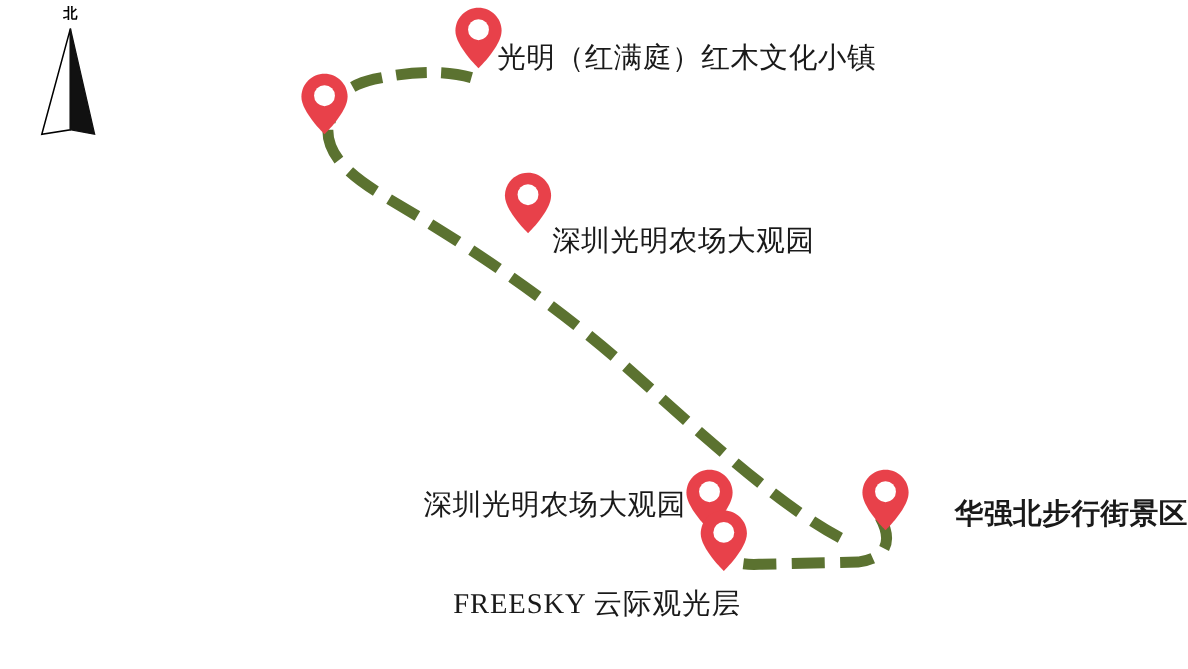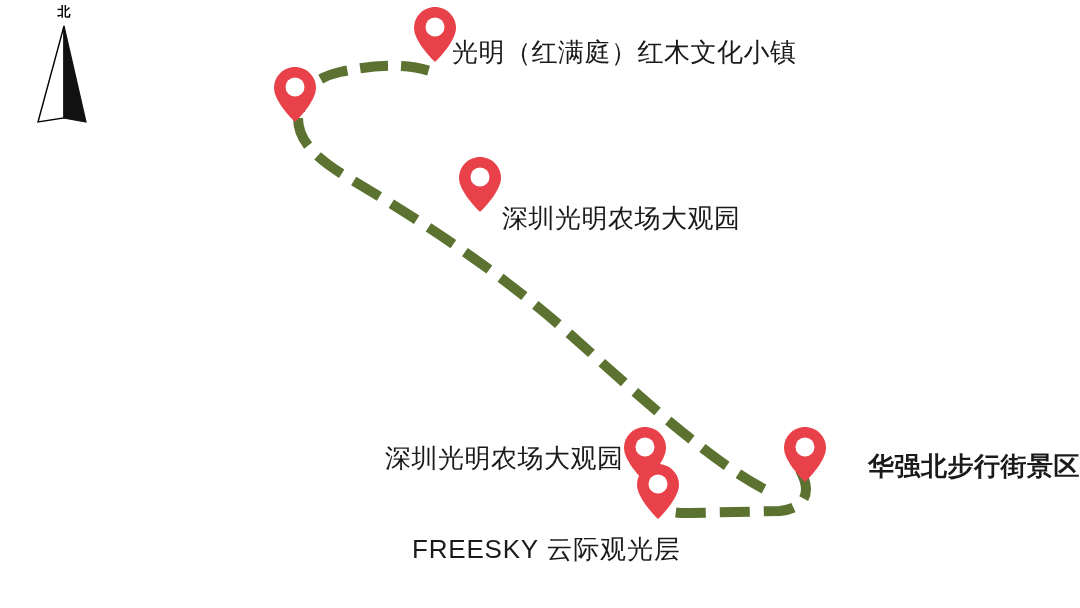--- a/index.html
+++ b/index.html
@@ -59,21 +59,21 @@
   .marker-label {
     position: absolute;
     white-space: nowrap;
     color: #1a1a1a;
     font-family: "Liberation Serif", "DejaVu Serif", serif;
     font-size: 26px;
     line-height: 30px;
     letter-spacing: 0.5px;
   }
   .marker-label.latin {
-    font-family: Liberation Sans, sans-serif;
+    font-family: Liberation Serif, serif;
     letter-spacing: 0.8px;
   }
 </style>
 </head>
 <body>
 
 <div id="map-root">
 
   <svg id="route-svg" viewBox="0 0 1080 608" xmlns="http://www.w3.org/2000/svg">
     <path d="M 300 112 C 300 92, 314 78, 340 72 C 372 65, 404 63, 430 71" fill="none" stroke="#5B7230" stroke-width="10" stroke-linecap="butt" stroke-dasharray="28 13"></path>

